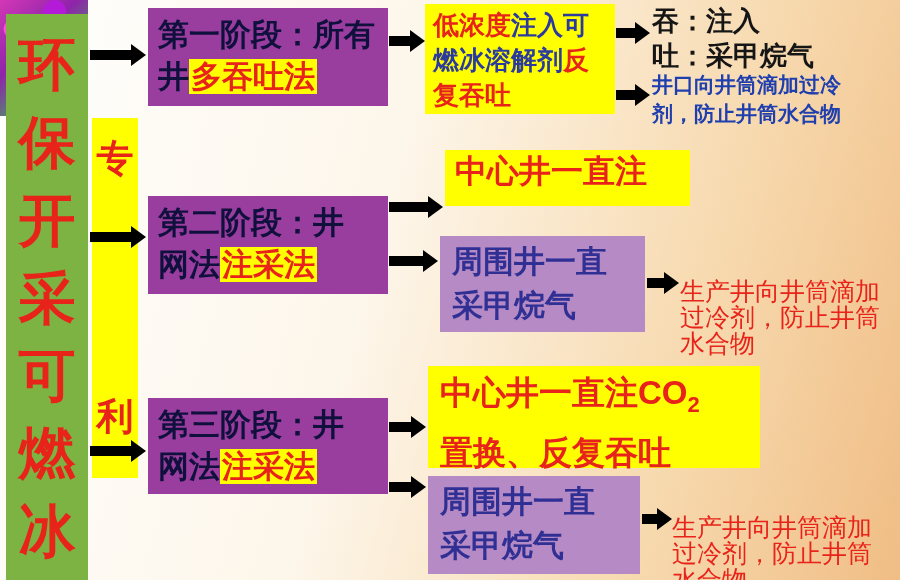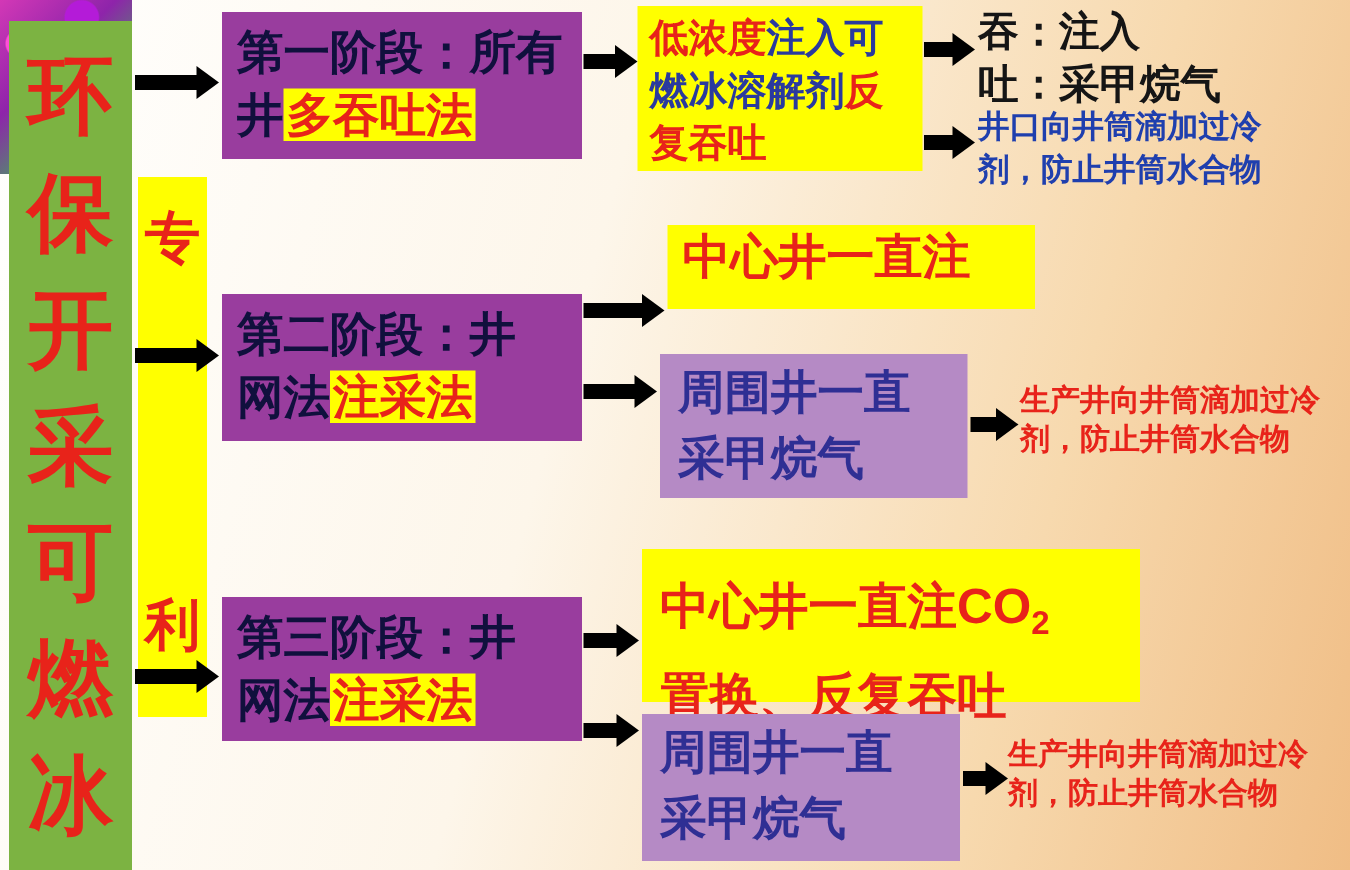--- a/index.html
+++ b/index.html
@@ -47,43 +47,43 @@
   .stage-box{
     position:absolute;left:148px;width:240px;z-index:3;background:#993d9e;
     color:#10103d;font-weight:bold;font-size:31px;line-height:42px;
     padding:6px 0 6px 10px;box-sizing:border-box;
   }
   .hl{background:#ffff00;color:#e8231a;padding:0 2px;}
   
   .ybox{position:absolute;background:#ffff00;z-index:3;box-sizing:border-box;font-weight:bold;}
   .ybox-1{left:425px;top:4px;width:190px;height:110px;font-size:26px;line-height:35px;padding:4px 8px;}
   .ybox-2{left:445px;top:150px;width:245px;height:56px;font-size:32px;line-height:36px;padding:3px 10px;}
-  .ybox-3{left:428px;top:366px;width:332px;height:102px;font-size:33px;line-height:48px;padding:14px 12px;color:#e8231a;}
+  .ybox-3{left:428px;top:366px;width:332px;height:102px;font-size:33px;line-height:48px;padding:3px 12px;color:#e8231a;}
   .red-t{color:#e8231a;}
   .blue-t{color:#2a3a9e;}
   sub{font-size:22px;}
   
   .pbox{
     position:absolute;background:#b58ac5;z-index:3;box-sizing:border-box;
     color:#2f2f94;font-weight:bold;font-size:31px;line-height:44px;padding:4px 12px;
   }
   .pbox-2{left:440px;top:236px;width:205px;height:96px;}
   .pbox-3{left:428px;top:476px;width:212px;height:98px;}
   
   .result-1{
     position:absolute;left:652px;top:4px;width:210px;z-index:3;
     color:#151515;font-weight:600;font-size:27px;line-height:35px;
   }
   .note-blue{
     position:absolute;left:652px;top:70px;width:212px;z-index:3;
     color:#1f3fae;font-weight:bold;font-size:21px;line-height:29px;
   }
   .note-red{
-    position:absolute;width:200px;z-index:3;color:#e8231a;font-weight:bold;
-    font-size:20px;line-height:26px;
+    position:absolute;width:200px;z-index:3;color:#e8231a;font-weight:normal;
+    font-size:25px;line-height:26px;margin-top:24px;
   }
   .note-red-2{left:680px;top:254px;}
   .note-red-3{left:672px;top:490px;width:205px;}
 </style>
 </head>
 <body>
 
 <div id="canvas">
 
   <div class="corner-photo"></div>

